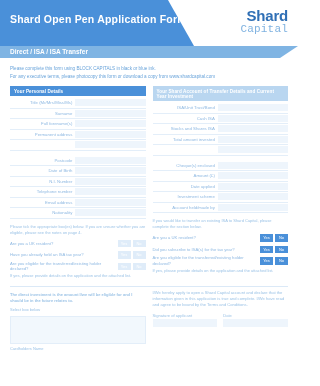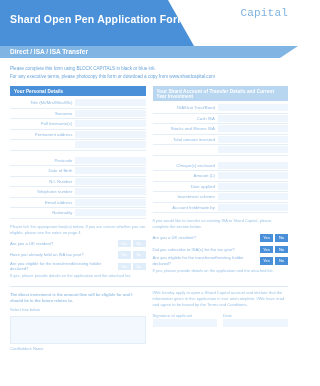--- a/index.html
+++ b/index.html
@@ -66,20 +66,21 @@
 </head>
 <body>
 
 <div class="page">
 
   <div class="hdr">
     <div class="hdr-blue"></div>
     <div class="hdr-white-wedge"></div>
     <div class="hdr-title">Shard Open Pen Application Form</div>
     <div class="logo-wrap">
+      <div class="logo-1">Shard</div>
       <div class="logo-2">Capital</div>
     </div>
   </div>
 
   <div class="subband">
     <div class="txt">Direct / ISA / ISA Transfer</div>
     <div class="wedge"></div>
   </div>
 
   <div class="intro">

